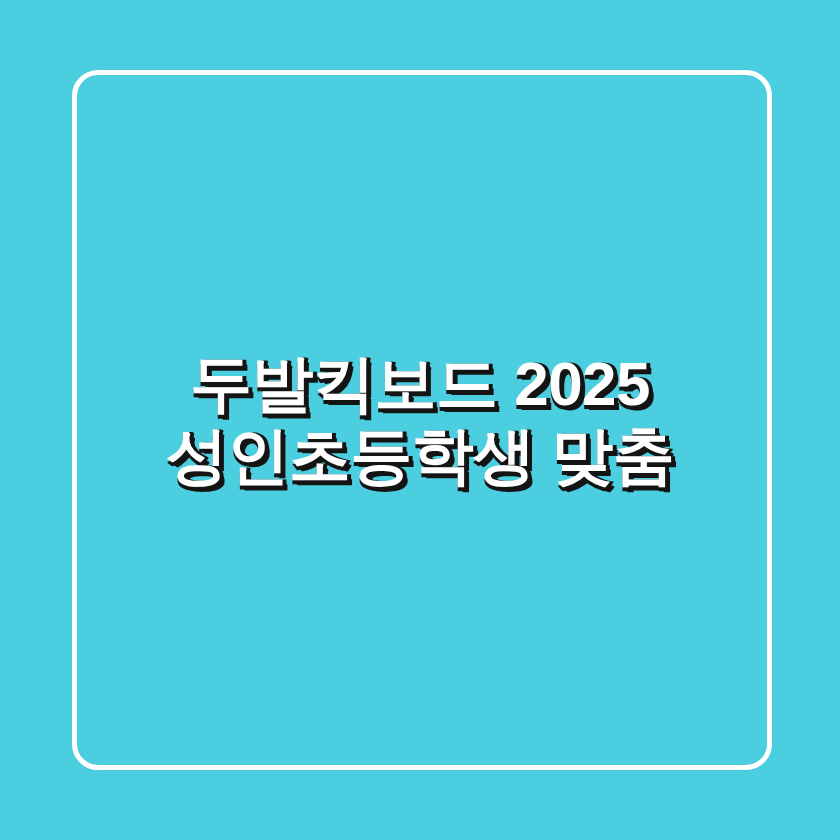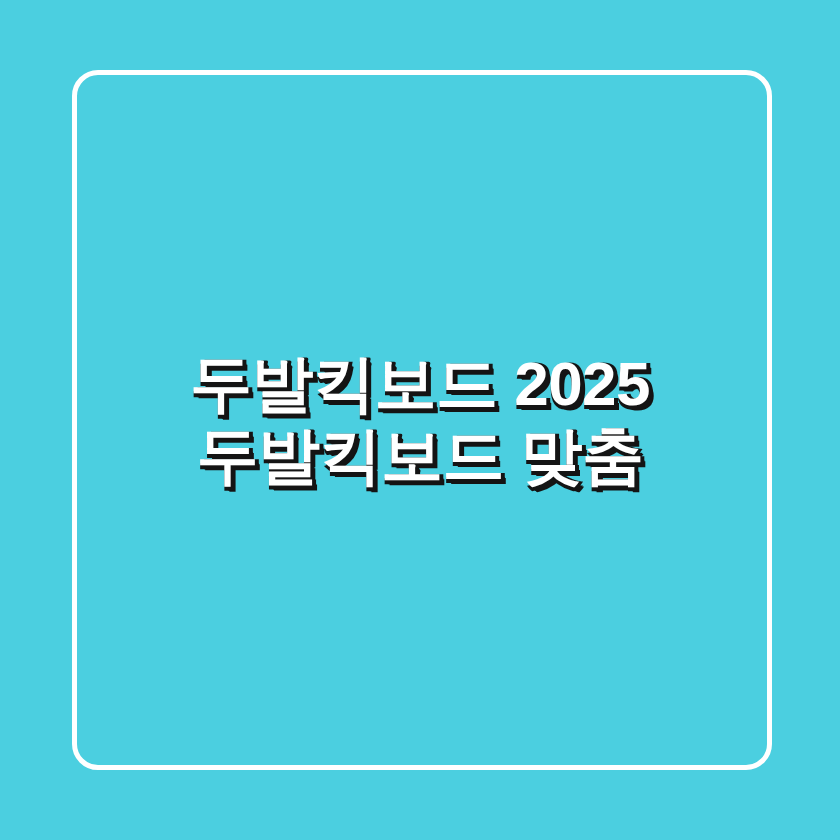--- a/index.html
+++ b/index.html
@@ -70,16 +70,16 @@
 </style>
 </head>
 <body>
 
 <div id="thumbnail-card">
 
   <div id="frame-border"></div>
 
   <div id="headline-block">
     <span class="headline-line">두발킥보드 2025</span>
-    <span class="headline-line">두발킥보드 맞춤</span>
+    <span class="headline-line">성인초등학생 맞춤</span>
   </div>
 
 </div>
 
 </body></html>

